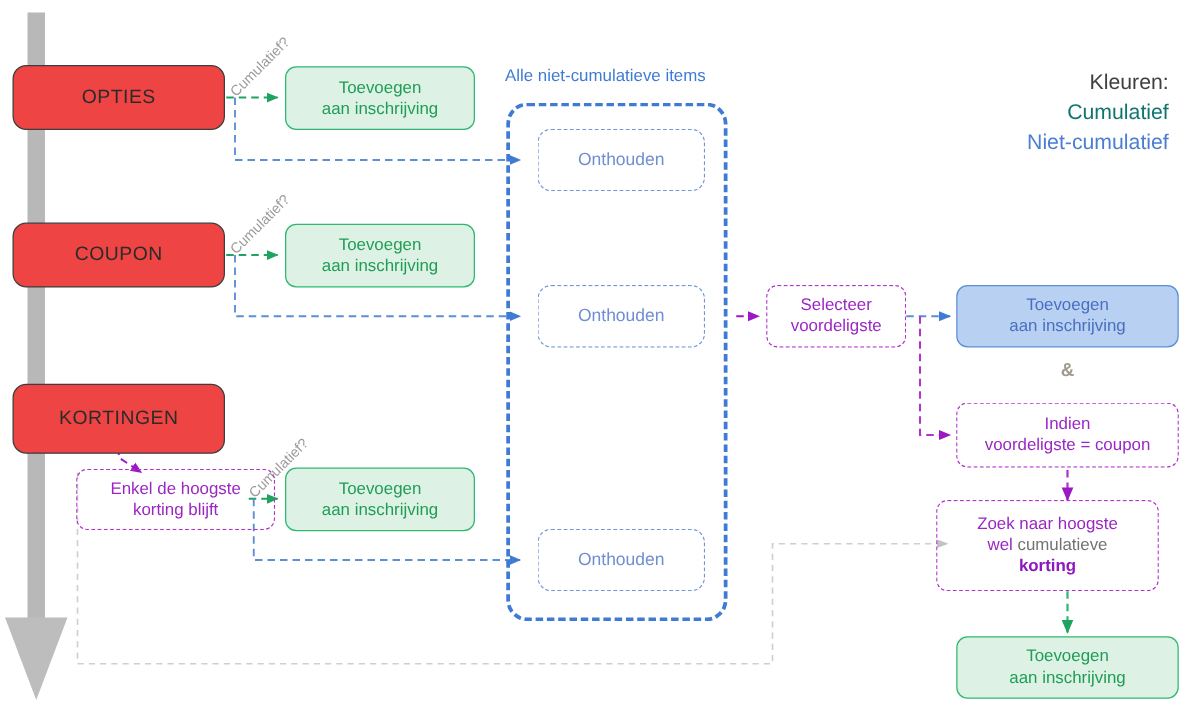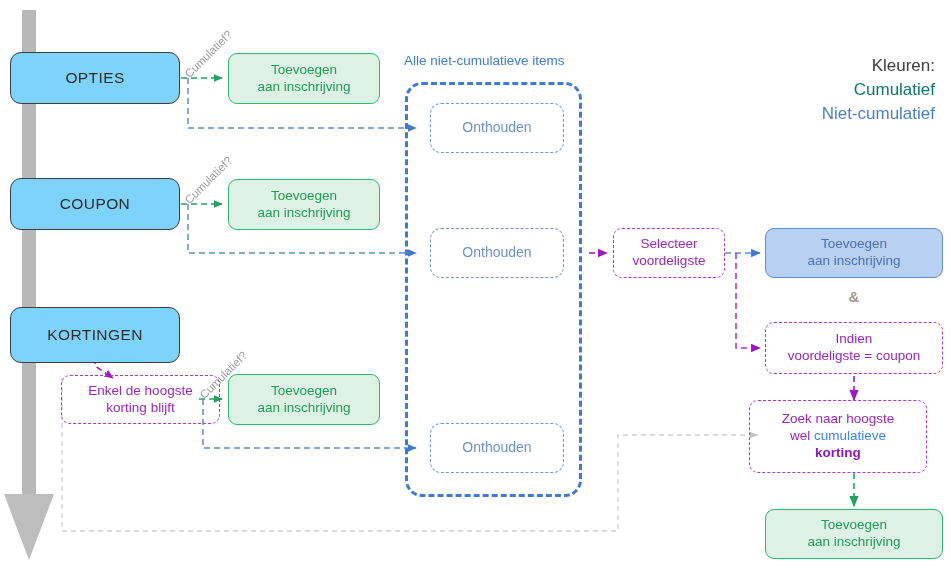--- a/index.html
+++ b/index.html
@@ -29,21 +29,21 @@
     display: flex;
     align-items: center;
     justify-content: center;
     text-align: center;
     line-height: 1.24;
   }
   .node-text { display: block; }
 
   
   .entity {
-    background: #7dd3fc;
+    background: #ef4444;
     border: 1.6px solid #3d3d3d;
     border-radius: 11px;
     color: #2b2b2b;
     font-size: 15.5px;
     letter-spacing: 0.4px;
   }
 
   
   .green-solid {
     background: #ddf2e4;
@@ -119,21 +119,21 @@
 
   
   .amp {
     position: absolute;
     color: #a09a8e;
     font-size: 15px;
     font-weight: bold;
     text-align: center;
   }
 
-  .hl-green  { color: #3b82f6; text-align: center; }
+  .hl-green  { color: #737373; text-align: center; }
   .hl-strong { color: #8e18c0; font-weight: bold; }
 </style>
 </head>
 <body>
 
 <div id="stage">
 
   <svg class="layer" viewBox="0 0 951 568">
     <defs>
       <marker id="arrGreen" markerWidth="7" markerHeight="7" refX="5.6" refY="3" orient="auto">

